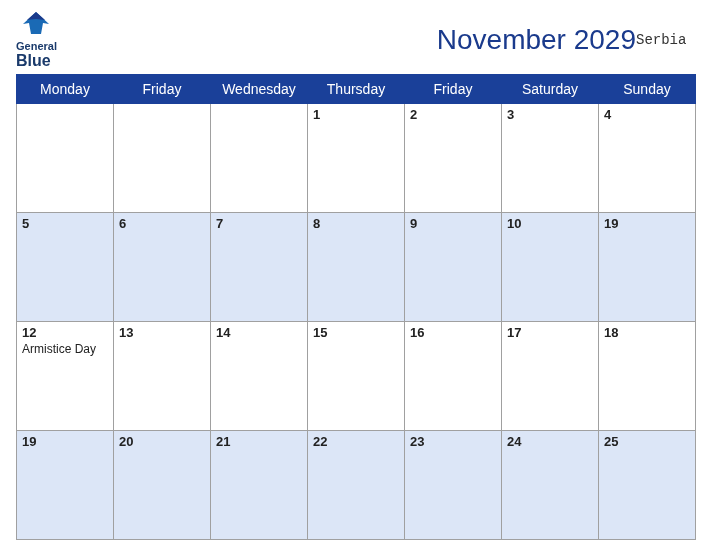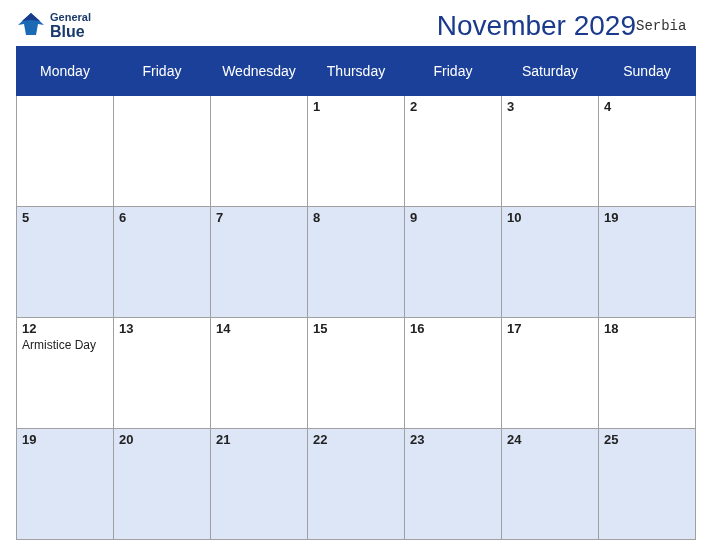--- a/index.html
+++ b/index.html
@@ -17,22 +17,23 @@
     .top-bar {
       width: 100%;
       display: flex;
       align-items: center;
       justify-content: space-between;
       margin-bottom: 4px;
     }
 
     .logo {
       display: flex;
-      align-items: flex-start;
+      align-items: center;
       gap: 4px;
+      flex-direction: column;
     }
 
     .logo-bird {
       width: 30px;
       height: 26px;
     }
 
     .calendar-title {
       font-size: 28px;
       color: #1a3a8c;
@@ -52,21 +53,21 @@
     .calendar {
       width: 100%;
       border-collapse: collapse;
       flex: 1;
     }
 
     .calendar th {
       background-color: #1a4099;
       color: #fff;
       text-align: center;
-      padding: 16px 2px;
+      padding: 6px 2px;
       font-size: 14px;
       font-weight: normal;
       border: 1px solid #1a4099;
     }
 
     .calendar td {
       border: 1px solid #a0a0a0;
       vertical-align: top;
       padding: 3px 5px;
       width: calc(100% / 7);

